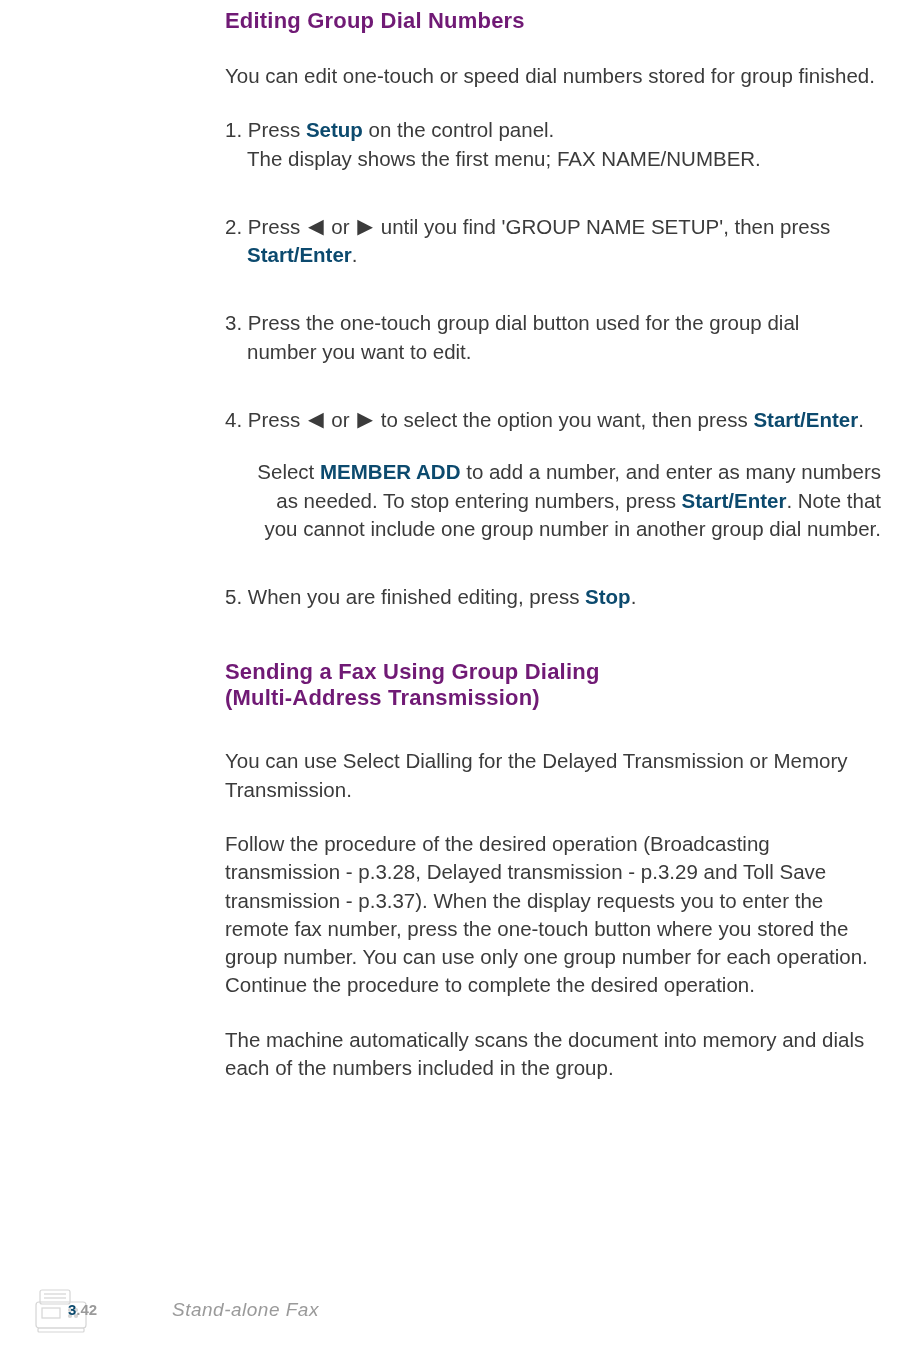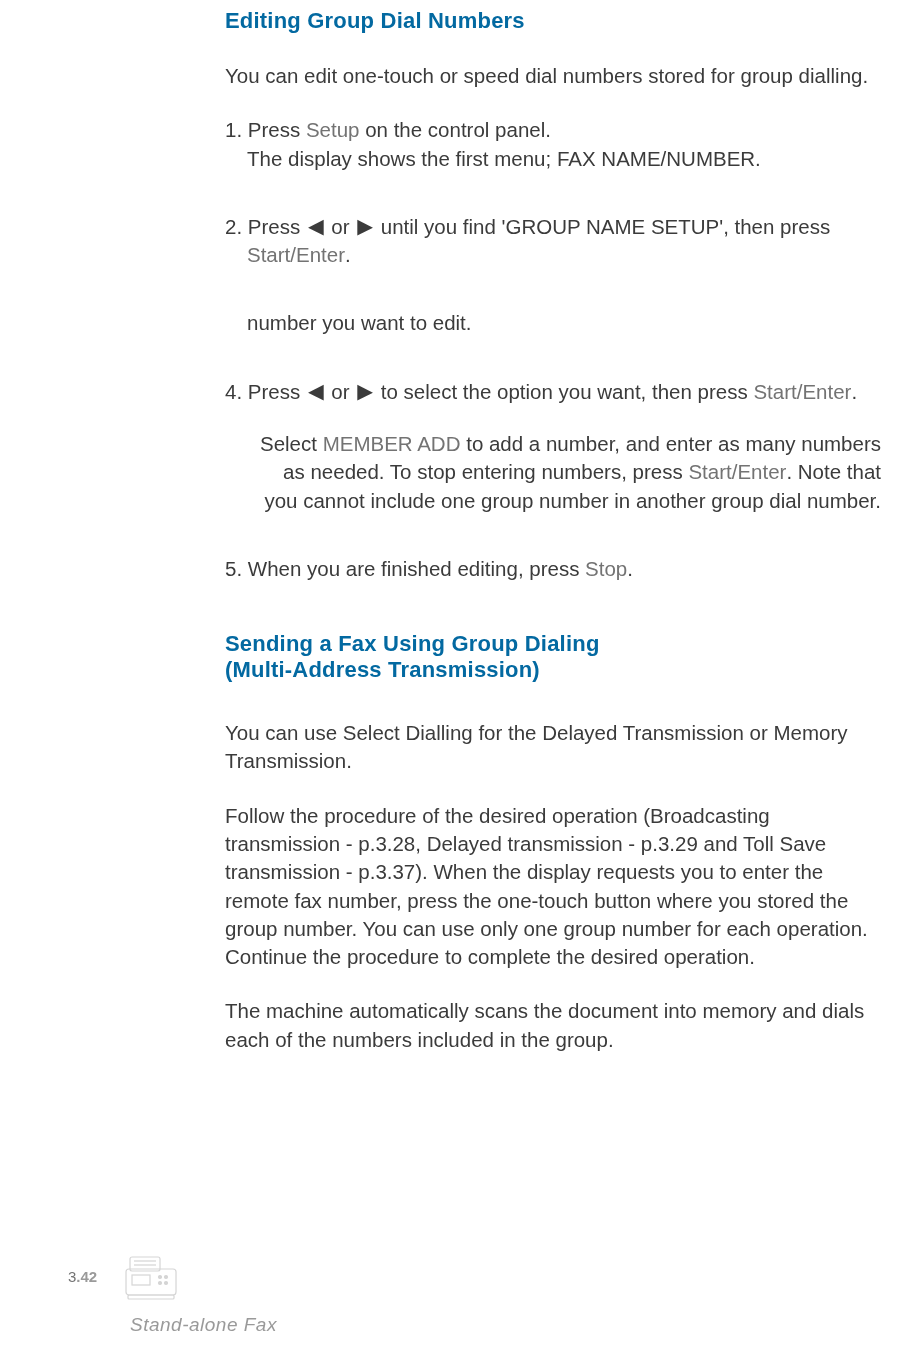--- a/index.html
+++ b/index.html
@@ -15,21 +15,21 @@
   .page {
     box-sizing: border-box;
     padding: 0 30px 0 225px;
     width: 911px;
   }
   h2.section-title {
     font-family: Arial, Helvetica, sans-serif;
     font-weight: 800;
     font-size: 22px;
     letter-spacing: 0.2px;
-    color: #0369a1;
+    color: #701a75;
     margin: 8px 0 28px 0;
   }
   h2.section-title .sub {
     display: block;
   }
   p.body {
     font-size: 20.5px;
     line-height: 1.38;
     color: #3b3b3b;
     margin: 0 0 26px 0;
@@ -48,83 +48,83 @@
   .step .cont {
     display: block;
     padding-left: 22px;
   }
   .step .sub-para {
     display: block;
     padding-left: 22px;
     margin-top: 24px;
     text-align: right;
   }
-  b, .bold { font-weight: 400; color: #737373; margin-top: 20px; }
+  b, .bold { font-weight: 700; color: #0c4a6e; margin-top: 20px; }
   .arrow {
     display: inline-block;
     position: relative;
     top: -1px;
     margin: 0 2px;
   }
   .footer {
     position: absolute;
     left: 30px;
     bottom: 22px;
     display: flex;
     align-items: center;
-    gap: 11px;
+    gap: 4px;
     color: #9a9a9a;
     font-size: 19px;
     letter-spacing: 0.5px;
     font-family: Arial, Helvetica, sans-serif;
-    flex-direction: column;
   }
   .footer .pgno {
     position: absolute;
     left: 38px;
     top: 17px;
     font-size: 15px;
     color: #9a9a9a;
     font-weight: 600;
     letter-spacing: 0;
   }
   .footer .label {
     font-style: italic;
-    margin-left: 100px;
+    margin-left: 72px;
   }
   .fax-icon {
     opacity: 0.35;
   }
 </style>
 </head>
 <body>
 
 <div class="page">
 
   <h2 class="section-title">Editing Group Dial Numbers</h2>
 
-  <p class="body">You can edit one-touch or speed dial numbers stored for group dialling.</p>
+  <p class="body">You can edit one-touch or speed dial numbers stored for group finished.</p>
 
   <div class="step">
     <span class="num">
       <span>1. Press </span><b>Setup</b><span> on the control panel.</span>
     </span>
     <span class="cont">The display shows the first menu; FAX NAME/NUMBER.</span>
   </div>
 
   <div class="step">
     <span class="num">
       <span>2. Press </span><span class="arrow">◀</span><span> or </span><span class="arrow">▶</span><span> until you find 'GROUP NAME SETUP', then press</span>
     </span>
     <span class="cont">
       <b>Start/Enter</b><span>.</span>
     </span>
   </div>
 
   <div class="step">
+    <span class="num">3. Press the one-touch group dial button used for the group dial</span>
     <span class="cont">number you want to edit.</span>
   </div>
 
   <div class="step">
     <span class="num">
       <span>4. Press </span><span class="arrow">◀</span><span> or </span><span class="arrow">▶</span><span> to select the option you want, then press </span><b>Start/Enter</b><span>.</span>
     </span>
 
     <span class="sub-para">
       <span>Select </span><b>MEMBER ADD</b><span> to add a number, and enter as many numbers as needed. To stop entering numbers, press </span><b>Start/Enter</b><span>. Note that you cannot include one group number in another group dial number.</span>

